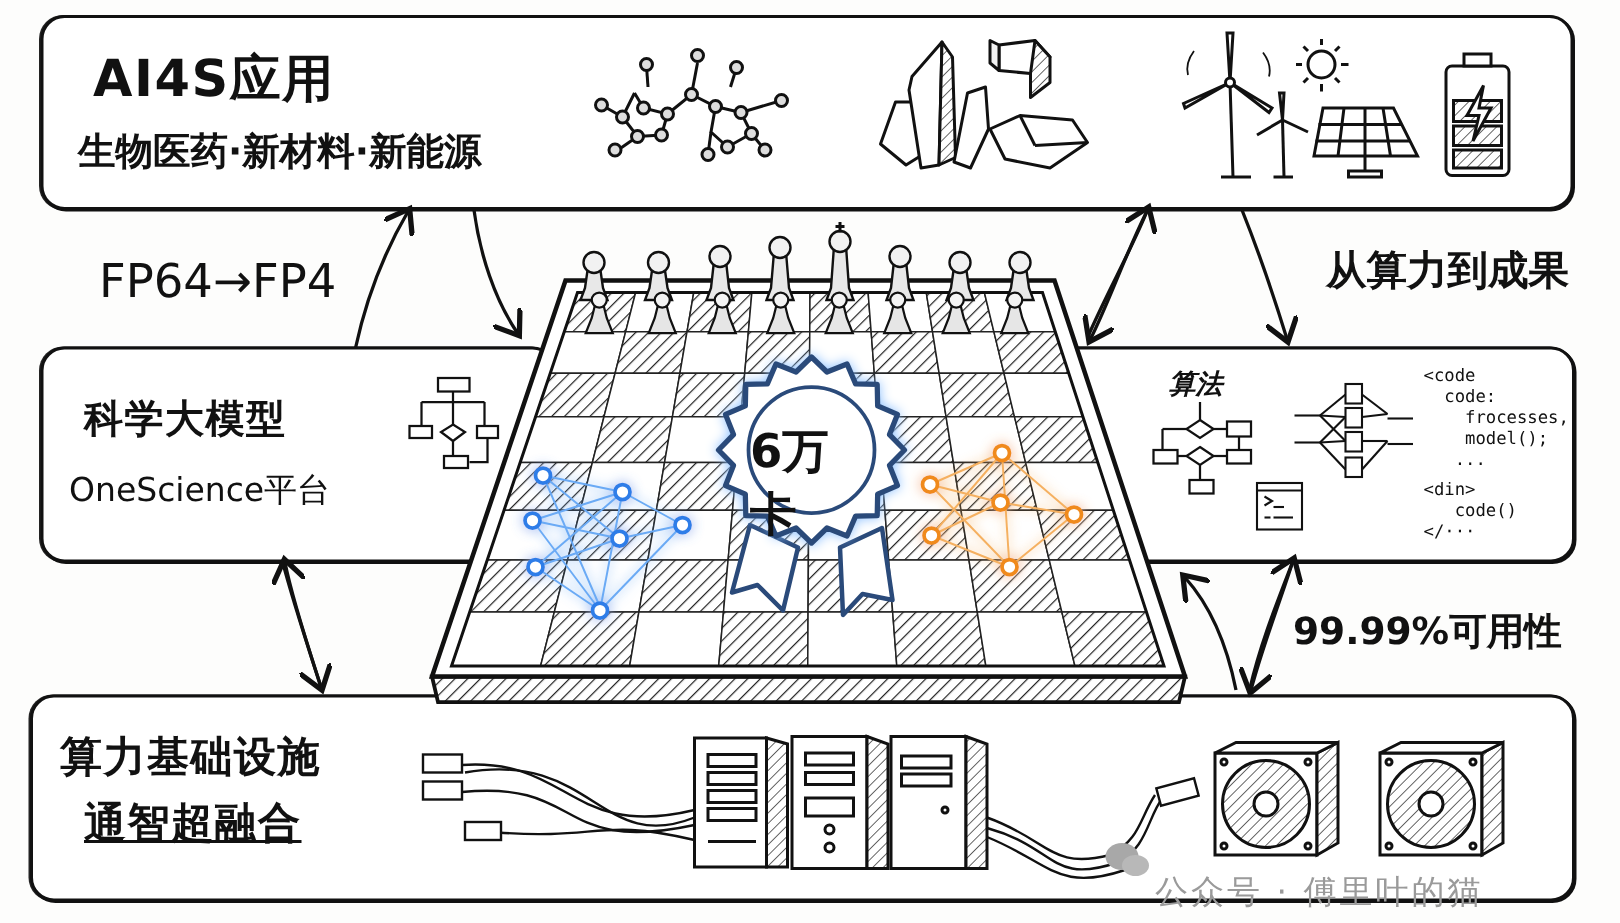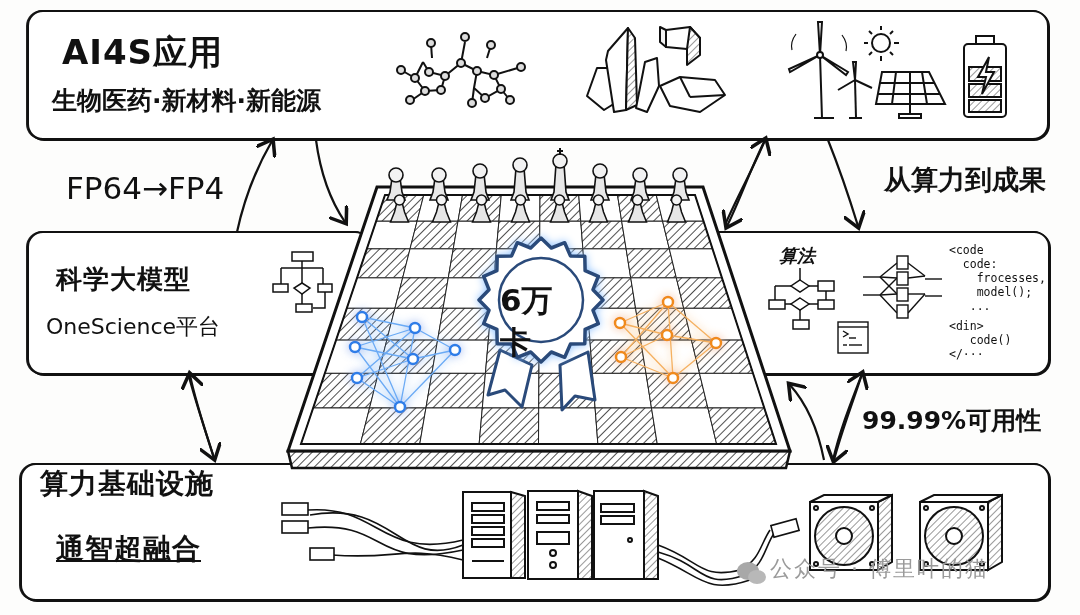--- a/index.html
+++ b/index.html
@@ -32,21 +32,21 @@
   <div class="code" style="top:14px">  code:</div>
   <div class="code" style="top:28px">    frocesses,</div>
   <div class="code" style="top:42px">    model();</div>
   <div class="code" style="top:56px">   ...</div>
   <div class="code" style="top:76px">&lt;din&gt;</div>
   <div class="code" style="top:90px">   code()</div>
   <div class="code" style="top:104px">&lt;/···</div>
 </div>
 
 <div class="box" style="left:20px; top:463px; width:1026px; height:134px;"></div>
-<div class="title-lg" style="left:40px; top:465px; font-size:28px;">算力基础设施</div>
+<div class="title-lg" style="left:40px; top:486px; font-size:28px;">算力基础设施</div>
 <div class="title-lg" style="left:56px; top:530px; font-size:28px;text-decoration:underline;">通智超融合</div>
 
 <div class="lbl" style="left:66px; top:170px; font-size:31px; font-weight:normal;">FP64→FP4</div>
 <div class="lbl" style="left:884px; top:162px; font-size:27px;">从算力到成果</div>
 <div class="lbl" style="left:862px; top:404px; font-size:25px;">99.99%可用性</div>
 
 <svg class="layer" width="1080" height="615" viewBox="0 0 1080 615">
   <defs>
     <pattern id="hatch" width="6" height="6" patternUnits="userSpaceOnUse" patternTransform="rotate(45)">
       <rect width="6" height="6" fill="#fff"></rect>
@@ -457,13 +457,13 @@
   </g>
 
   <g fill="#a8a8a8">
     <ellipse cx="748" cy="571" rx="11" ry="9"></ellipse>
     <ellipse cx="757" cy="577" rx="9" ry="7" fill="#b8b8b8"></ellipse>
   </g>
 </svg>
 
 <div class="lbl" style="left:500px; top:280px; width:82px; font-size:31px; color:#111;">6万卡</div>
 
-<div class="watermark" style="left:770px; top:554px;text-align:center;">公众号 · 傅里叶的猫</div>
+<div class="watermark" style="left:770px; top:580px;text-align:center;">公众号 · 傅里叶的猫</div>
 
 </body></html>

